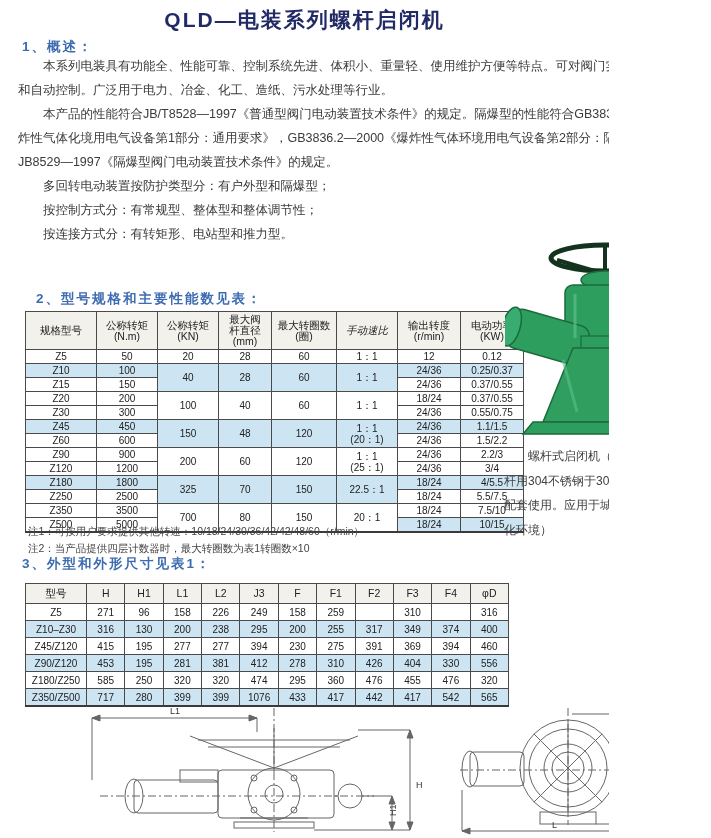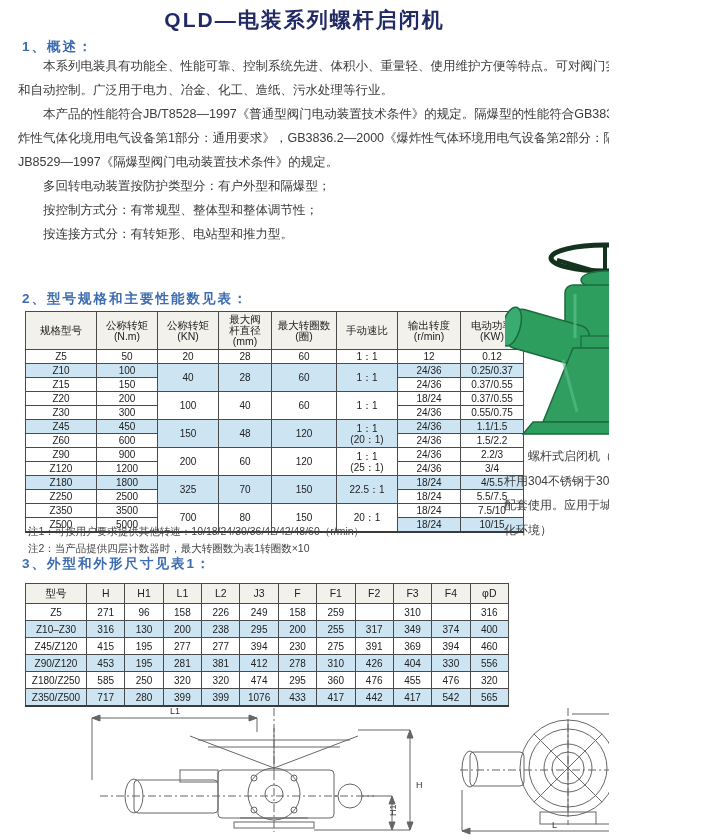--- a/index.html
+++ b/index.html
@@ -10,21 +10,21 @@
   }
   .title{
     position:absolute;top:6px;left:0;width:100%;text-align:center;
     font-size:21px;font-weight:bold;color:#222a66;letter-spacing:2px;margin:0;
   }
   .sec-heading{
     position:absolute;left:22px;font-size:13.5px;font-weight:bold;color:#3e6cb0;
     letter-spacing:2px;
   }
   .s1{top:38px;}
-  .s2{top:290px;}
+  .s2{top:290px;margin-left:14px;}
   .s3{top:555px;}
   .paragraphs{position:absolute;top:54px;left:18px;width:684px;}
   .paragraphs p{
     margin:0;text-indent:2em;font-size:12.5px;line-height:24px;color:#3a3a3a;
   }
   table{
     border-collapse:collapse;table-layout:fixed;background:#fff;
     border:1.5px solid #3a3a3a;border-bottom-width:2.5px;
   }
   th,td{
@@ -33,21 +33,21 @@
   }
   th{background:#f2f1ec;font-weight:normal;font-size:10.5px;line-height:11px;padding:2px 0;}
   td.band{background:#cde5f3;}
   #table1{position:absolute;top:311px;left:25px;width:490px;}
   #table1 td{height:13px;line-height:11px;}
   #table1 th:nth-child(1){width:70px;}
   #table1 th:nth-child(2){width:60px;}
   #table1 th:nth-child(3){width:60px;}
   #table1 th:nth-child(4){width:52px;text-align:center;}
   #table1 th:nth-child(5){width:64px;}
-  #table1 th:nth-child(6){width:60px;}
+  #table1 th:nth-child(6){width:60px;font-style:italic;}
   #table1 th:nth-child(7){width:62px;}
   #table1 th:nth-child(8){width:62px;}
   #table2{position:absolute;top:583px;left:25px;width:484px;}
   #table2 td{height:16px;}
   #table2 th{font-size:10.5px;padding:4px 0;margin-top:8px;}
   #table2 th:nth-child(1){width:60px;}
   .photo{position:absolute;left:505px;top:230px;}
   .caption{
     position:absolute;left:504px;top:444px;width:204px;
     font-size:12px;line-height:24.5px;color:#404040;text-indent:2em;

